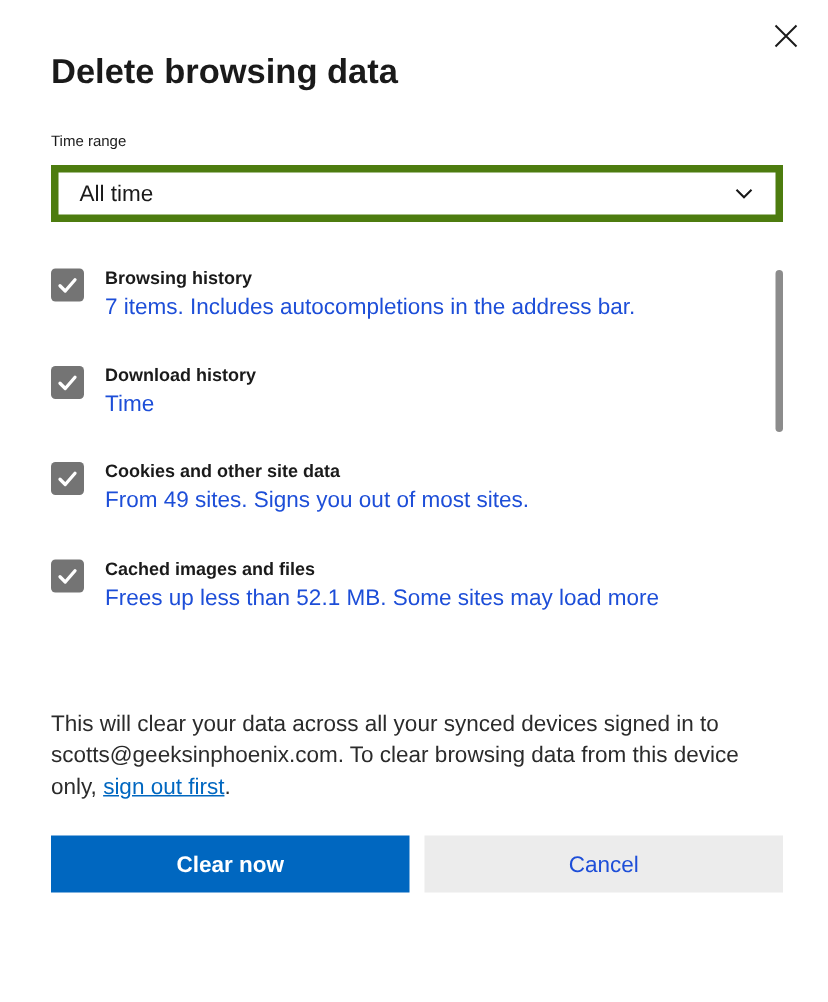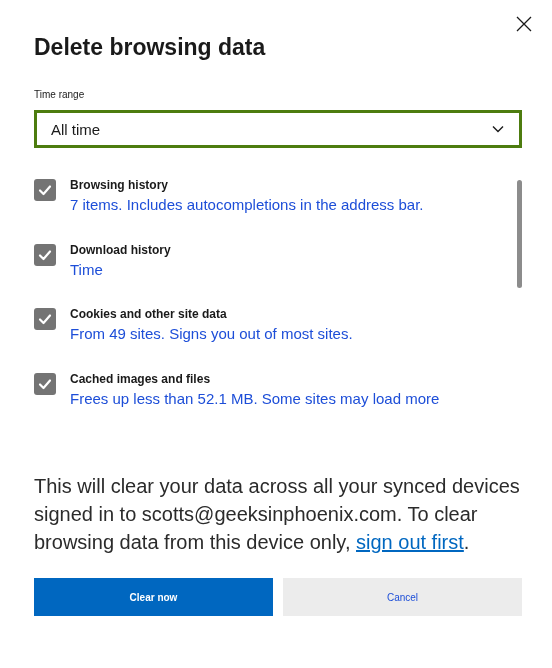--- a/index.html
+++ b/index.html
@@ -31,21 +31,21 @@
     margin-bottom: 28px;
   }
   .field-label {
     font-size: 10px;
     color: #1a1a1a;
     margin-bottom: 10px;
   }
   .select {
     width: 100%;
     height: 38px;
-    border: 3px solid #4d7c0f;
+    border: 5px solid #4d7c0f;
     display: flex;
     align-items: center;
     justify-content: space-between;
     padding: 0 14px;
     font-size: 15px;
     cursor: pointer;
     background: #fff;
     margin-bottom: 30px;
   }
   .select .chev { width: 14px; height: 14px; }
@@ -93,39 +93,39 @@
     font-weight: 600;
     color: #1a1a1a;
     margin-bottom: 3px;
   }
   .item-desc {
     font-size: 15px;
     color: #1d4ed8;
     line-height: 1.3;
   }
   .note {
-    font-size: 20px;
+    font-size: 15px;
     color: #2b2b2b;
     line-height: 1.4;
     margin-top: 14px;
     margin-bottom: 22px;
   }
   .note a {
     color: #0067c0;
     text-decoration: underline;
     cursor: pointer;
   }
   .buttons {
     display: flex;
     gap: 10px;
   }
   .btn {
     flex: 1;
     height: 38px;
-    font-size: 10px;
+    font-size: 15px;
     border: none;
     cursor: pointer;
     font-family: inherit;
   }
   .btn-primary {
     background: #0067c0;
     color: #fff;
     font-weight: 600;
   }
   .btn-secondary {

